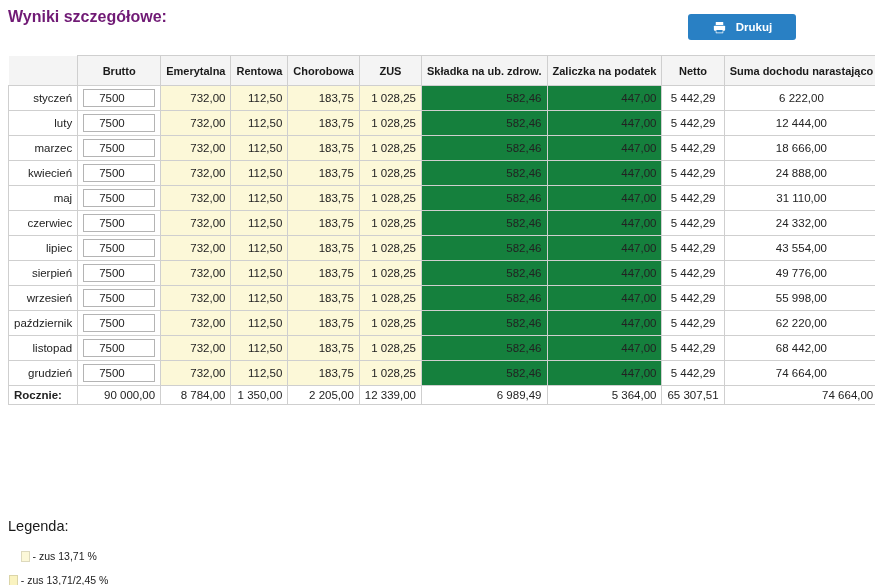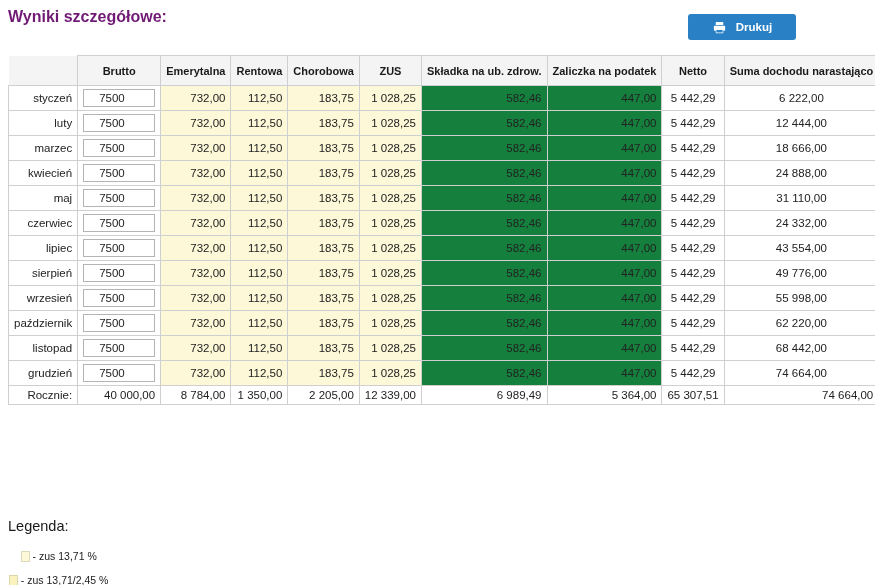--- a/index.html
+++ b/index.html
@@ -102,21 +102,21 @@
   }
   td.num { text-align: right; }
   td.zus1 { background: #fcf8d8; }    
   td.prog1 { background: #15803d; }   
   td.plain { background: #ffffff; text-align: center; }
   tr.total td {
     background: #ffffff;
     font-weight: normal;
     text-align: right;
   }
-  tr.total td.month { font-weight: normal; text-align: right; }
+  tr.total td.month { font-weight: bold; text-align: left; }
 
   .note {
     position: absolute;
     left: 8px;
     top: 455px;
     width: 850px;
     font-size: 14.5px;
     line-height: 1.5;
     color: #1a1a1a;
   }
@@ -346,21 +346,21 @@
           <td class="num zus1">183,75</td>
           <td class="num zus1">1 028,25</td>
           <td class="num prog1">582,46</td>
           <td class="num prog1">447,00</td>
           <td class="num plain">5 442,29</td>
           <td class="num plain">74 664,00</td>
           <td class="num plain">90 000,00</td>
         </tr>
         <tr class="total">
           <td class="month">Rocznie:</td>
-          <td class="num">40 000,00</td>
+          <td class="num">90 000,00</td>
           <td class="num">8 784,00</td>
           <td class="num">1 350,00</td>
           <td class="num">2 205,00</td>
           <td class="num">12 339,00</td>
           <td class="num">6 989,49</td>
           <td class="num">5 364,00</td>
           <td class="num">65 307,51</td>
           <td class="num">74 664,00</td>
           <td class="num">90 000,00</td>
         </tr>

